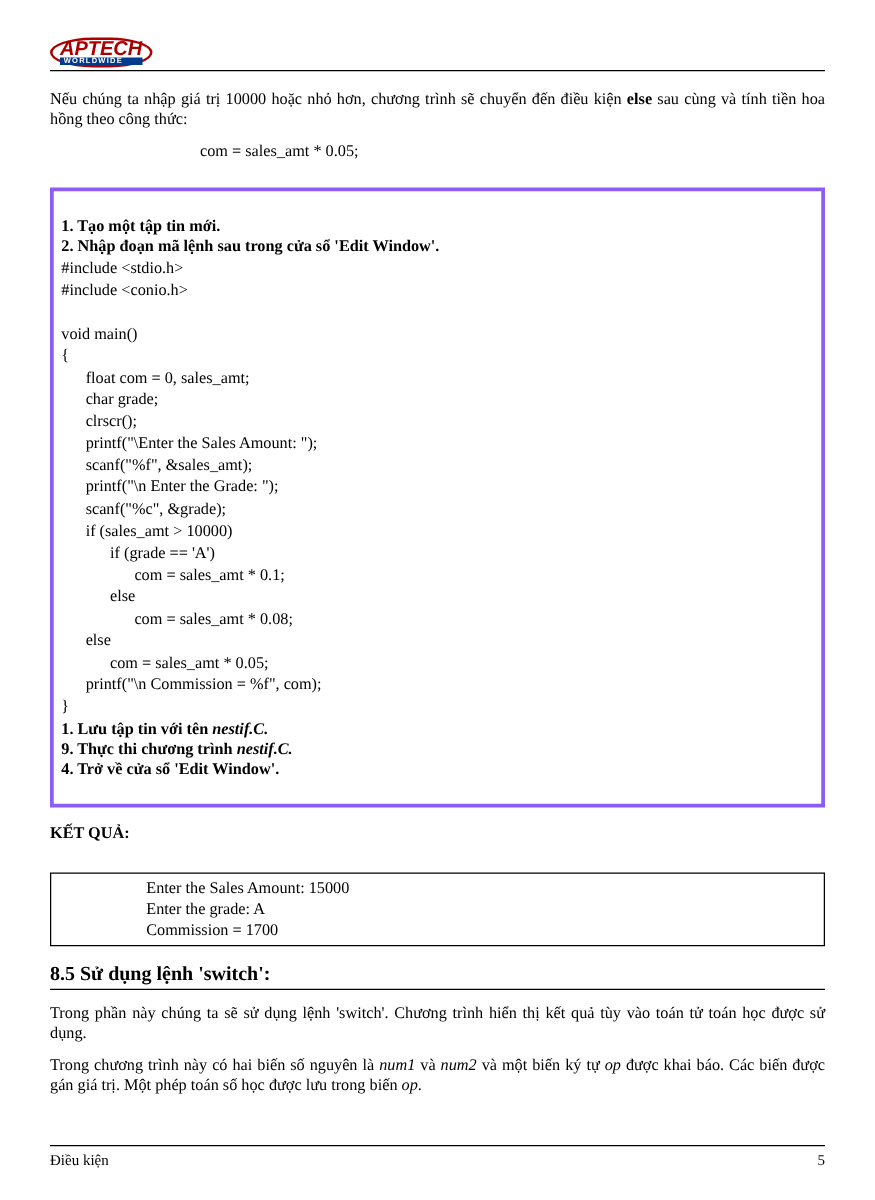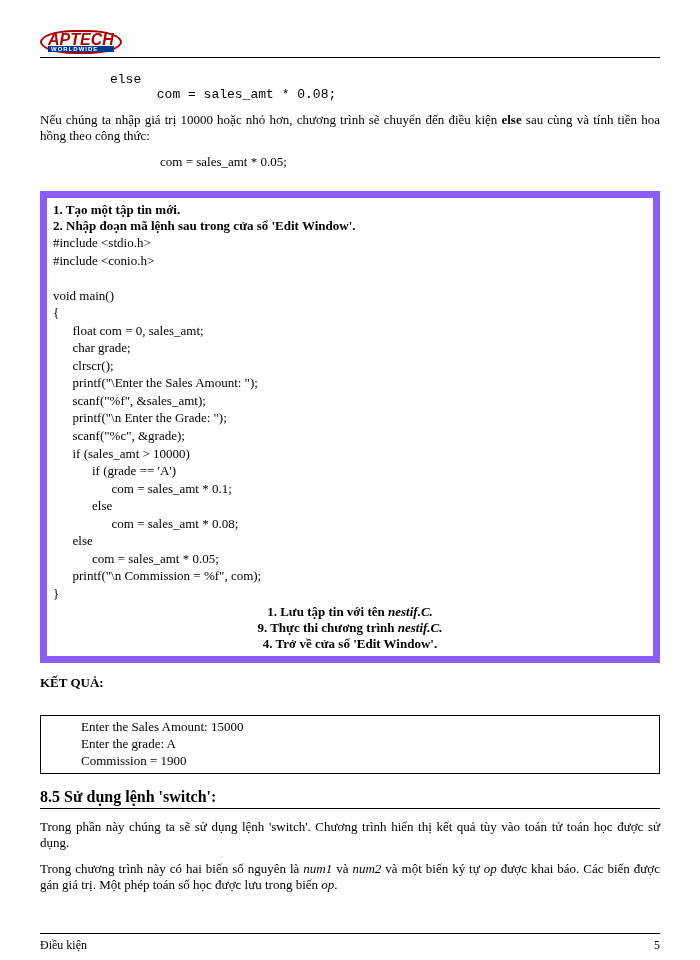--- a/index.html
+++ b/index.html
@@ -44,41 +44,41 @@
     border: none;
     border-top: 1.5px solid #000;
     margin: 0 0 14px 0;
   }
   p { margin: 0 0 10px 0; text-align: justify; }
   .bold { font-weight: bold; }
   .mono { font-family: "Courier New", monospace; font-size: 13px; }
   .code-indent { margin-left: 70px; white-space: pre; }
   .formula { margin-left: 120px; }
   .listing-box {
-    border: 7px solid #8b5cf6;
-    padding: 4px 6px;
+    border: 3px solid #8b5cf6;
+    padding: 20px 6px;
     margin: 21px 0 12px 0;
     font-size: 13px;
   }
   .listing-box .section-title { font-weight: bold; }
   .listing-box pre {
     font-family: Liberation Serif, serif;
     font-size: 13px;
     margin: 0;
     white-space: pre;
     line-height: 1.35;
   }
-  .listing-box .foot-list { margin-top: 2px; text-align: center; }
+  .listing-box .foot-list { margin-top: 2px; }
   .section-head {
     font-weight: bold;
     margin: 10px 0 8px 0;
   }
   .output-box {
     border: 1px solid #000;
-    padding: 3px 6px 3px 40px;
+    padding: 3px 6px 3px 76px;
     margin-bottom: 14px;
     font-size: 13px;
     line-height: 1.3;
     margin-top: 24px;
   }
   .subsection {
     font-weight: bold;
     border-bottom: 1px solid #000;
     padding-bottom: 2px;
     margin: 8px 0 10px 0;
@@ -103,22 +103,20 @@
 
   <div class="logo-area">
     <span class="logo">
       <span>APTECH</span>
       <span class="logo-sub">WORLDWIDE</span>
     </span>
   </div>
   <hr class="top-rule">
 
 
-  <div class="mono code-indent"><span>else</span>
-<span>      com = sales_amt * 0.08;</span></div>
 
   <p style="margin-top:10px">
     <span>Nếu chúng ta nhập giá trị 10000 hoặc nhỏ hơn, chương trình sẽ chuyển đến điều kiện </span><span class="bold">else</span><span> sau cùng và tính tiền hoa hồng theo công thức:</span>
   </p>
 
   <p class="formula">com = sales_amt * 0.05;</p>
 
   <div class="listing-box">
     <div class="section-title">1.  Tạo một tập tin mới.</div>
     <div class="section-title">2.  Nhập đoạn mã lệnh sau trong cửa sổ 'Edit Window'.</div>
@@ -148,21 +146,21 @@
       <div class="section-title"><span>9.  Thực thi chương trình </span><em class="ital">nestif.C.</em></div>
       <div class="section-title">4.  Trở về cửa sổ 'Edit Window'.</div>
     </div>
   </div>
 
   <div class="section-head">KẾT QUẢ:</div>
 
   <div class="output-box">
     <div>Enter the Sales Amount: 15000</div>
     <div>Enter the grade: A</div>
-    <div>Commission = 1900</div>
+    <div>Commission = 1700</div>
   </div>
 
   <div class="subsection">8.5 Sử dụng lệnh 'switch':</div>
 
   <p>Trong phần này chúng ta sẽ sử dụng lệnh 'switch'. Chương trình hiển thị kết quả tùy vào toán tử toán học được sử dụng.</p>
 
   <p>
     <span>Trong chương trình này có hai biến số nguyên là </span><em class="ital">num1</em><span> và </span><em class="ital">num2</em><span> và một biến ký tự </span><em class="ital">op</em><span> được khai báo. Các biến được gán giá trị. Một phép toán số học được lưu trong biến </span><em class="ital">op</em><span>.</span>
   </p>
 

